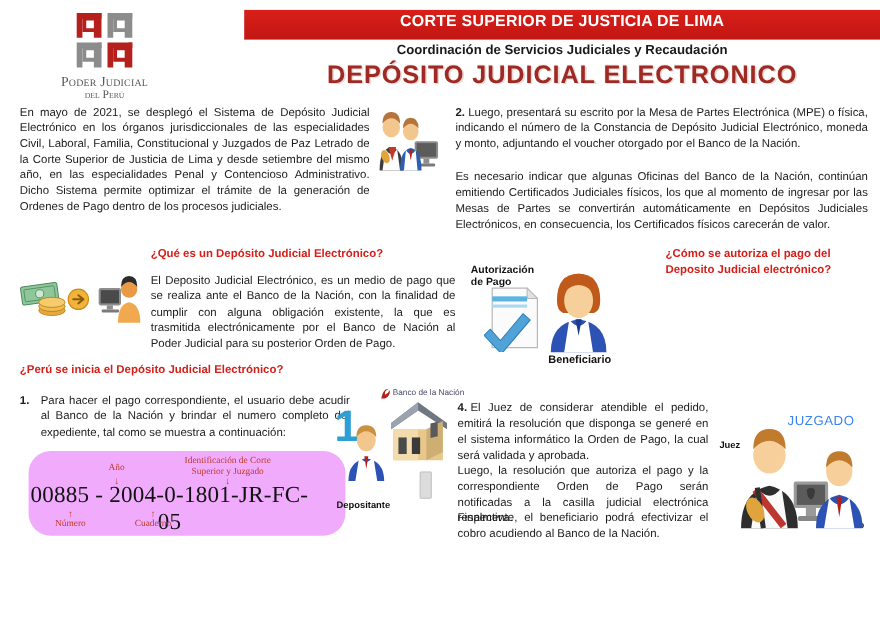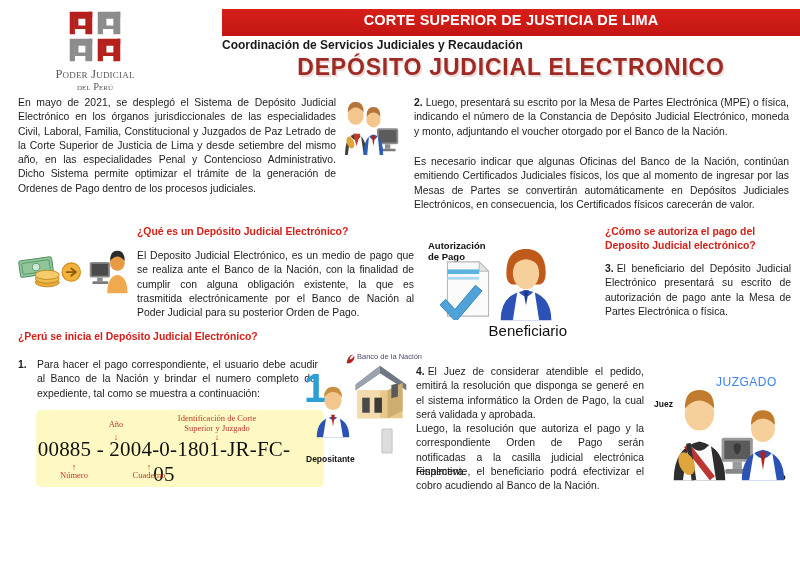--- a/index.html
+++ b/index.html
@@ -61,21 +61,21 @@
     left: 222px; top: 12px; width: 578px;
     text-align: center;
     color: #ffffff;
     font-size: 14.5px;
     font-weight: bold;
     letter-spacing: .2px;
   }
   .subtitle {
     position: absolute;
     left: 222px; top: 38px; width: 578px;
-    text-align: left;
+    text-align: center;
     color: #1a1a1a;
     font-size: 12px;
     font-weight: bold;
   }
   .bigtitle {
     position: absolute;
     left: 222px; top: 54px; width: 578px;
     text-align: center;
     color: #9e2a23;
     font-size: 23px;
@@ -110,24 +110,24 @@
   }
   .numbered .num {
     position: absolute; left: 0; top: 0;
     font-weight: bold;
   }
   .numbered .bdy { display: block; padding-left: 19px; }
 
   
   .expbox {
     position: absolute;
-    left: 36px; top: 410px;
+    left: 26px; top: 410px;
     width: 288px; height: 77px;
-    background: #fef9c3;
-    border-radius: 5px;
+    background: #f0abfc;
+    border-radius: 20px;
   }
   .exp-num {
     position: absolute;
     left: 0; top: 27px; width: 256px;
     text-align: center;
     font-family: "Liberation Serif", serif;
     font-size: 21px;
     color: #111;
     letter-spacing: .2px;
   }
@@ -143,22 +143,22 @@
     position: absolute;
     color: #c0392b;
     font-size: 9px;
     text-align: center;
   }
 
   
   .illus { position: absolute; }
   .cap {
     position: absolute;
-    font-size: 15px; font-weight: normal; color: #111;
-    text-align: right; white-space: nowrap;
+    font-size: 10px; font-weight: bold; color: #111;
+    text-align: center; white-space: nowrap;
   }
   .cap-big {
     position: absolute;
     font-size: 12px; font-weight: normal; color: #3b82f6;
     letter-spacing: .5px; white-space: nowrap;
   }
   .cap-sm {
     position: absolute;
     font-size: 8.5px; font-weight: bold; color: #111; white-space: nowrap;
   }
@@ -274,23 +274,20 @@
       <rect x="90" y="33" width="6" height="4" fill="#8d8d8d"></rect>
       <rect x="85" y="37" width="17" height="3" rx="1" fill="#7a7a7a"></rect>
 
       <ellipse cx="112" cy="17" rx="8" ry="8.5" fill="#e89a44"></ellipse>
       <path d="M104 15 q8 -10 16 0 q0 -11 -8 -11 q-8 0 -8 11Z" fill="#2b2b2b"></path>
       <path d="M101 50 q0 -18 11 -20 q11 2 11 20 Z" fill="#f0a94f"></path>
     </svg>
   </div>
 
   <div class="qhead" style="left:605px; top:225px; width:190px;">¿Cómo se autoriza el pago del Deposito Judicial electrónico?</div>
-  <div class="numbered" style="left:605px; top:262px; width:186px;">
-    <span class="num" style="position:static; padding-right:3px;">3.</span><span>El beneficiario del Depósito Judicial Electrónico presentará su escrito de autorización de pago ante la Mesa de Partes Electrónica o física.</span>
-  </div>
 
   <div class="cap-doc" style="left:428px; top:240px;">
     <span>Autorización</span><br>
     <span>de Pago</span>
   </div>
   <div class="illus" style="left:440px; top:258px; width:56px; height:62px;">
     <svg viewBox="0 0 60 66" width="56" height="62">
       <path d="M8 4 h34 l10 10 v48 h-44 Z" fill="#fbfbfb" stroke="#b8b8b8" stroke-width="1.2"></path>
       <path d="M42 4 v10 h10 Z" fill="#e2e2e2" stroke="#b8b8b8" stroke-width="1"></path>
       <rect x="8" y="12" width="34" height="5" fill="#5bb4e0"></rect>

